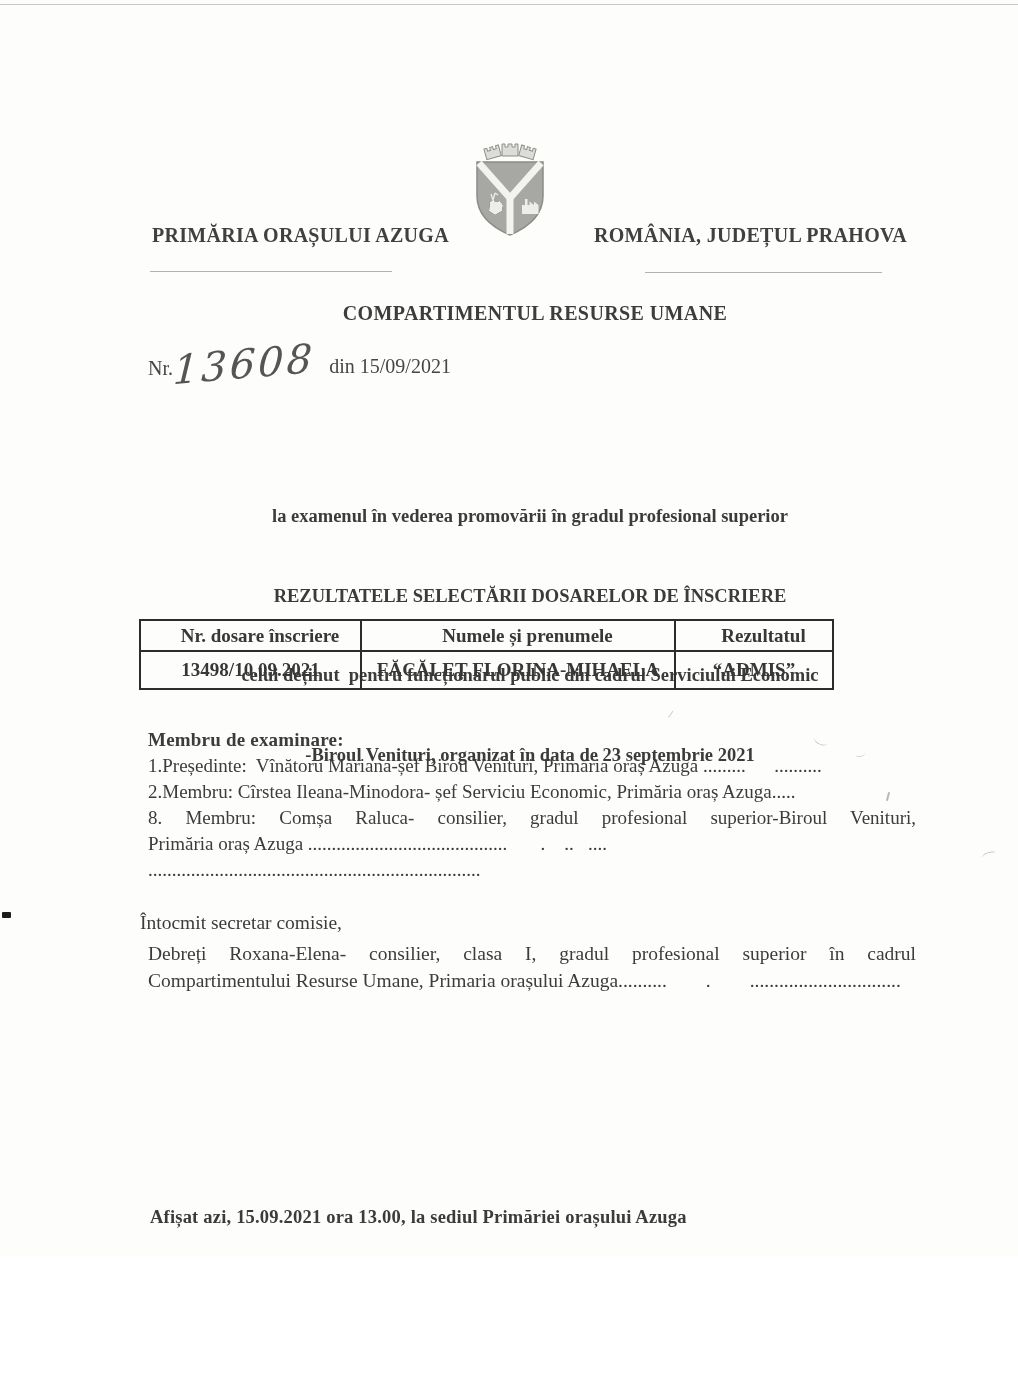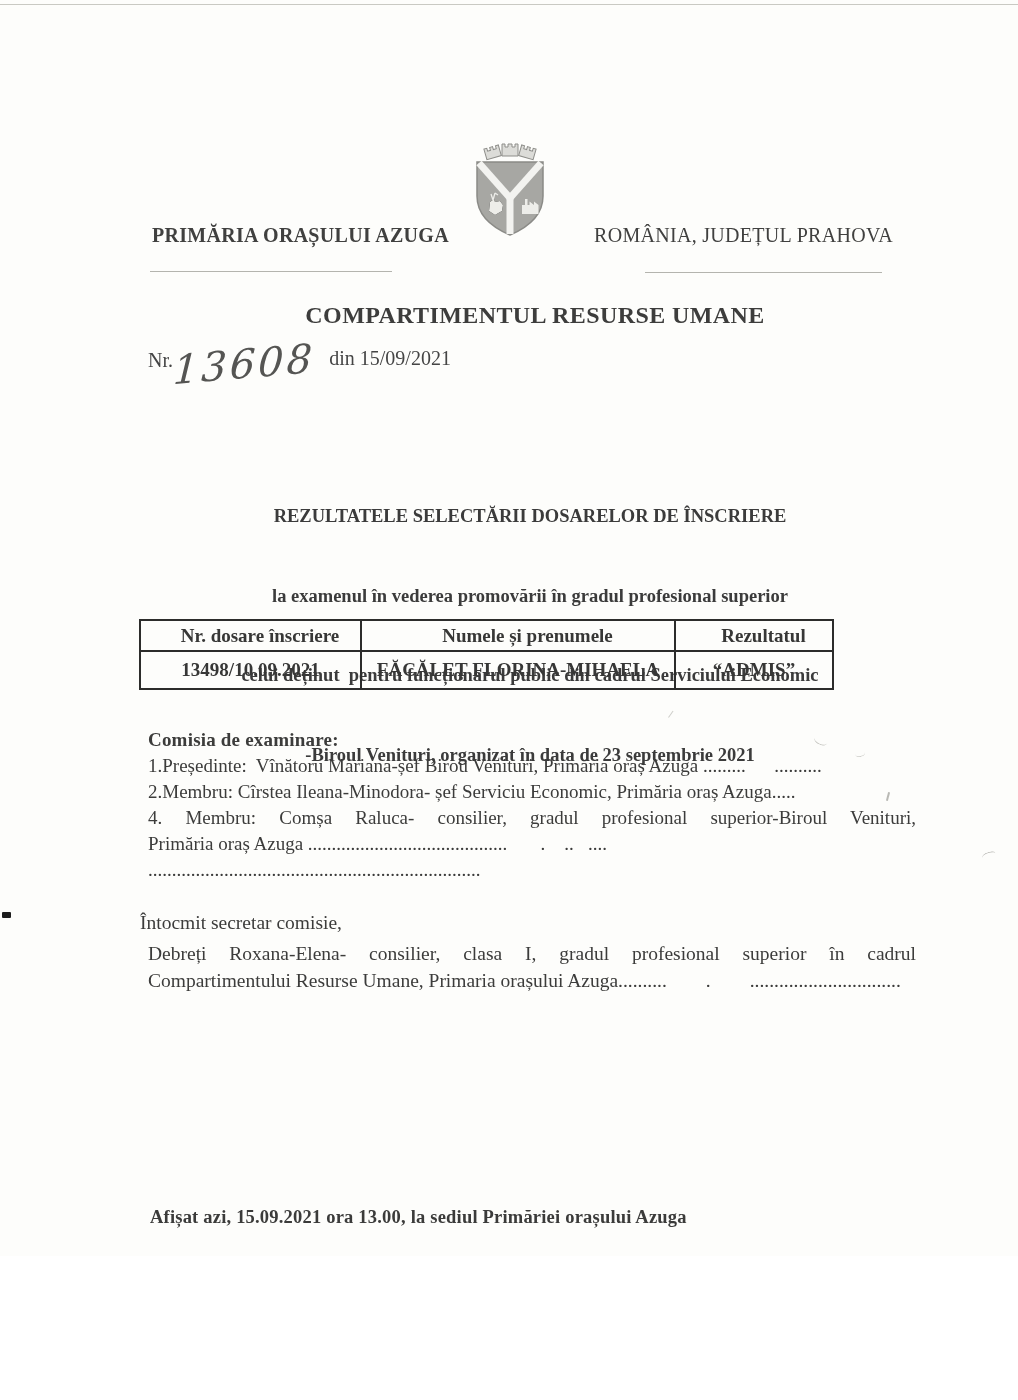--- a/index.html
+++ b/index.html
@@ -15,38 +15,38 @@
     position:absolute; top:4px; left:0; width:1018px; height:1px;
     background:#c9c9c3;
   }
   
   .hdr-left {
     position:absolute; top:224px; left:152px;
     font-weight:bold; font-size:20px; letter-spacing:0.3px; color:#40403f;
   }
   .hdr-right {
     position:absolute; top:224px; left:594px;
-    font-weight:normal; font-size:20px; letter-spacing:0.3px; color:#40403f;
+    font-weight:bold; font-size:20px; letter-spacing:0.3px; color:#40403f;
   }
   .emblem { position:absolute; top:140px; left:460px; width:100px; height:100px; }
   .rule { position:absolute; height:0; border-top:1.5px solid #b4b4ae; }
   .rule-left  { top:271px; left:150px; width:242px; }
   .rule-right { top:272px; left:645px; width:237px; }
 
   
   .dept-title {
     position:absolute; top:302px; left:150px; width:770px;
-    text-align:center; font-weight:bold; font-size:24px;
+    text-align:center; font-weight:bold; font-size:20px;
     letter-spacing:0.4px; color:#3d3d3c;
   }
 
   
   .reg-line {
     position:absolute; top:340px; left:148px;
-    display:flex; align-items:center; font-size:20px; color:#454545;
+    display:flex; align-items:flex-end; font-size:20px; color:#454545;
   }
   .reg-number {
     display:inline-block;
     font-family:"DejaVu Serif", serif;
     font-style:italic;
     font-size:40px; line-height:1;
     letter-spacing:3px; color:#555553;
     transform:rotate(-5deg) skewX(-8deg);
     margin:0 14px 0 0; position:relative; top:4px;
   }
@@ -169,22 +169,22 @@
 
   <div class="dept-title">COMPARTIMENTUL RESURSE UMANE</div>
 
   <div class="reg-line">
     <span>Nr.</span>
     <span class="reg-number">13608</span>
     <span class="reg-date">din 15/09/2021</span>
   </div>
 
   <div class="subject">
+    <div class="pre">la examenul în vederea promovării în gradul profesional superior</div>
     <div class="pre">REZULTATELE SELECTĂRII DOSARELOR DE ÎNSCRIERE</div>
-    <div class="pre">la examenul în vederea promovării în gradul profesional superior</div>
     <div class="pre">celui deținut  pentru funcționarul public din cadrul Serviciului Economic</div>
     <div class="pre">-Biroul Venituri, organizat în data de 23 septembrie 2021</div>
   </div>
 
   <table class="results">
     <colgroup>
       <col class="col-dossier">
         <col class="col-name">
         <col class="col-result">
     </colgroup>
@@ -198,24 +198,24 @@
     <tbody>
       <tr>
         <td>13498/10.09.2021</td>
         <td>FĂCĂLEȚ FLORINA-MIHAELA</td>
         <td>“ADMIS”</td>
       </tr>
     </tbody>
   </table>
 
   <div class="commission">
-    <div class="title">Comisia de examinare:</div>
+    <div class="title">Membru de examinare:</div>
     <div class="pre">1.Președinte:  Vînătoru Mariana-șef Birou Venituri, Primăria oraș Azuga .........      ..........</div>
     <div class="pre">2.Membru: Cîrstea Ileana-Minodora- șef Serviciu Economic, Primăria oraș Azuga.....</div>
-    <div class="jline">4. Membru: Comșa Raluca- consilier, gradul profesional superior-Biroul Venituri,</div>
+    <div class="jline">8. Membru: Comșa Raluca- consilier, gradul profesional superior-Biroul Venituri,</div>
     <div class="pre">Primăria oraș Azuga ..........................................       .    ..   ....     ......................................................................</div>
   </div>
 
   <div class="sec-heading">Întocmit secretar comisie,</div>
   <div class="sec-body">
     <div class="jline">Debreți Roxana-Elena- consilier, clasa I, gradul profesional superior în cadrul</div>
     <div class="pre">Compartimentului Resurse Umane, Primaria orașului Azuga..........        .        ...............................</div>
   </div>
 
   <div class="posted">Afișat azi, 15.09.2021 ora 13.00, la sediul Primăriei orașului Azuga</div>

